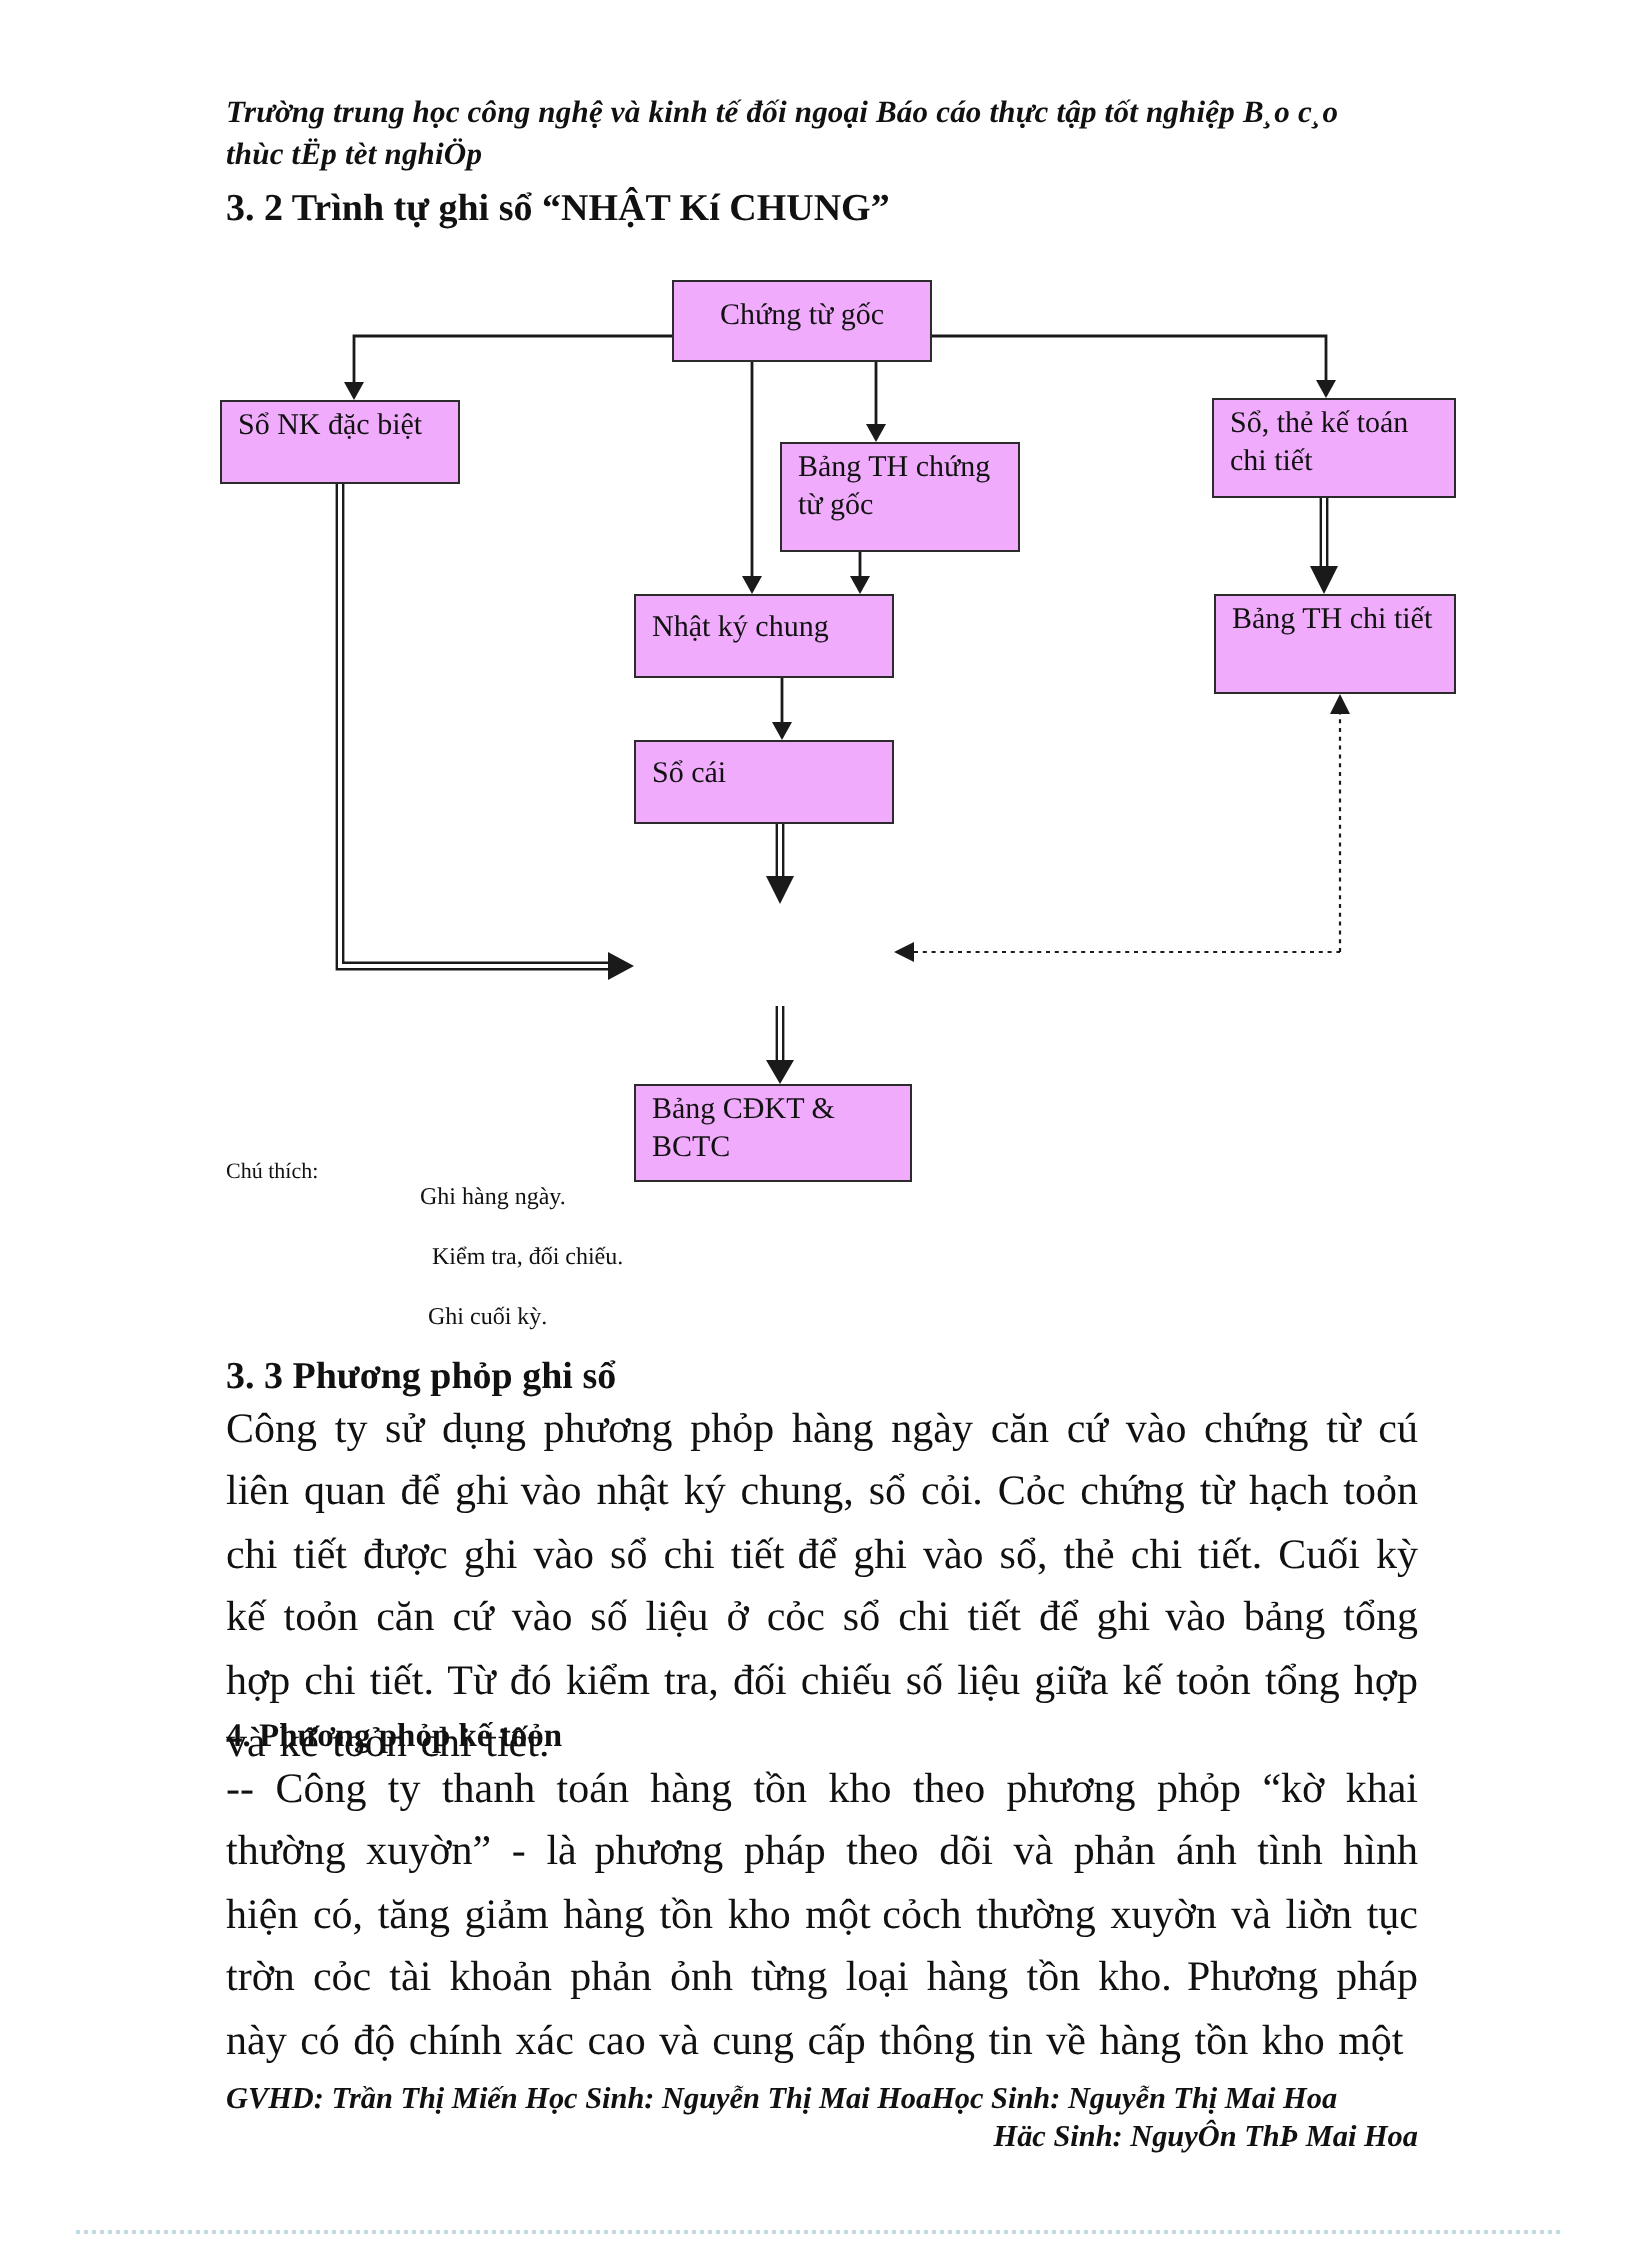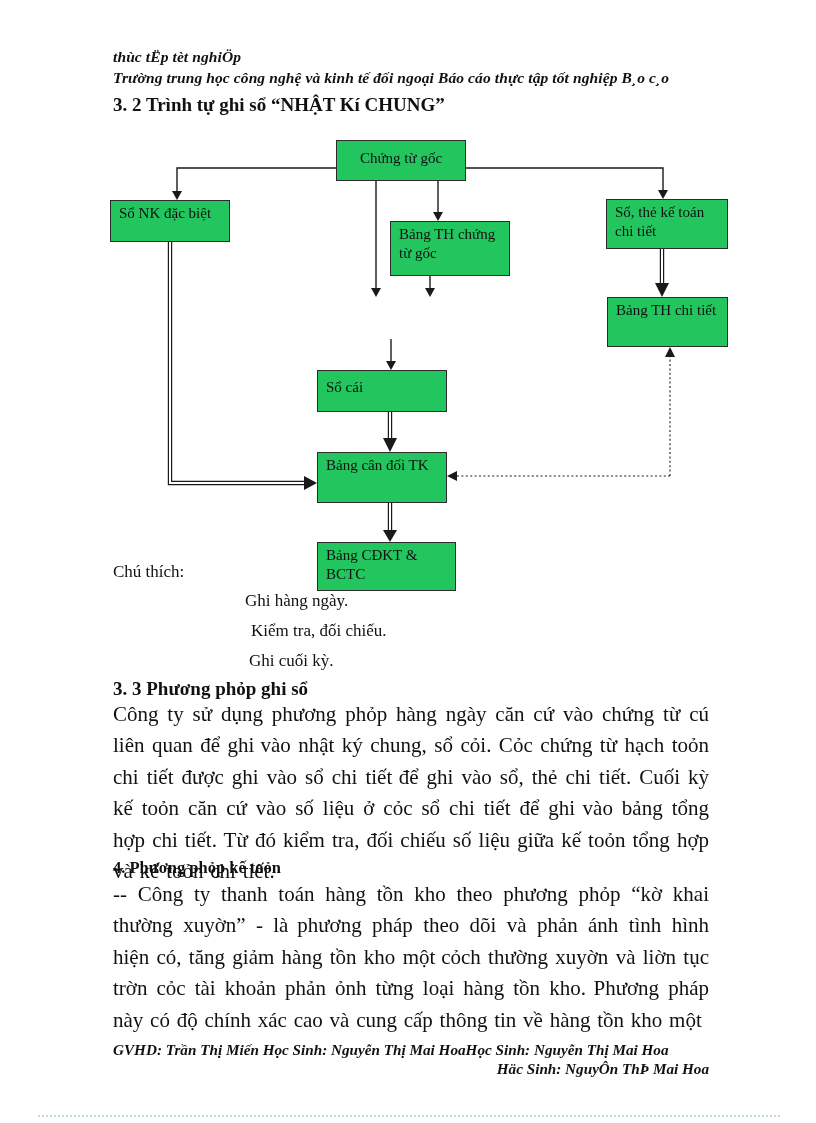--- a/index.html
+++ b/index.html
@@ -20,28 +20,28 @@
   .h32{
     left:113px; top:94px; width:600px;
     font-size:19px; font-weight:bold; line-height:22px;
   }
   
   .diagram{left:0; top:130px; width:816px; height:470px;}
   .dsvg{position:absolute;left:0;top:0;}
   .node{
     position:absolute;
     border:1.6px solid #2b2b2b;
-    background:#22c55e;
+    background:#f0abfc;
     font-size:15px; line-height:19px;
     padding:3px 4px 0 8px;
     box-sizing:border-box;
   }
   .node.center-text{text-align:center;padding-left:4px;padding-top:8px;}
-  .legend-label{left:113px; top:562px; font-size:17px;}
-  .legend-item{font-size:17px;margin-left:35px;}
+  .legend-label{left:113px; top:580px; font-size:11px;}
+  .legend-item{font-size:12px;}
   .li0{left:210px; top:591px;}
   .li1{left:216px; top:621px;}
   .li2{left:214px; top:651px;}
   
   .h33{left:113px; top:678px; width:600px; font-size:19px; font-weight:bold;}
   .h4 {left:113px; top:858px; width:600px; font-size:16.5px; font-weight:bold;}
   .para{
     left:113px; width:596px;
     font-size:21px; line-height:31.4px;
     text-align:justify;
@@ -59,22 +59,22 @@
     left:38px; top:1115px; width:742px; height:0;
     border-top:2px dotted #8fbfc9; opacity:.55;
   }
 </style>
 </head>
 <body>
 
 <div class="page">
 
   <div class="abs hdr">
+    <div>Trường trung học công nghệ và kinh tế đối ngoại Báo cáo thực tập tốt nghiệp   B¸o c¸o</div>
     <div>thùc tËp tèt nghiÖp</div>
-    <div>Trường trung học công nghệ và kinh tế đối ngoại Báo cáo thực tập tốt nghiệp   B¸o c¸o</div>
   </div>
 
   <div class="abs h32">3. 2 Trình tự ghi sổ “NHẬT  Kí CHUNG”</div>
 
   <div class="abs diagram">
 
     <svg class="dsvg" width="816" height="470" viewBox="0 0 816 470">
       <g stroke="#1a1a1a" stroke-width="1.4" fill="none">
 
         <polyline points="336,38 177,38 177,62"></polyline>
@@ -127,26 +127,26 @@
     </svg>
 
     <div class="node center-text" style="left:336px;top:10px;width:130px;height:41px;">Chứng từ gốc</div>
 
     <div class="node" style="left:110px;top:70px;width:120px;height:42px;">Sổ NK đặc biệt</div>
 
     <div class="node" style="left:390px;top:91px;width:120px;height:55px;">Bảng TH chứng từ gốc</div>
 
     <div class="node" style="left:606px;top:69px;width:122px;height:50px;">Sổ, thẻ kế toán chi tiết</div>
 
+    <div class="node" style="left:317px;top:167px;width:130px;height:42px;padding-top:7px;">Nhật ký chung</div>
 
     <div class="node" style="left:317px;top:240px;width:130px;height:42px;padding-top:7px;">Sổ cái</div>
 
     <div class="node" style="left:607px;top:167px;width:121px;height:50px;">Bảng TH chi tiết</div>
 
-    <div class="node" style="left:317px;top:322px;width:130px;height:51px;">Bảng cân đối TK</div>
 
     <div class="node" style="left:317px;top:412px;width:139px;height:49px;">Bảng CĐKT &amp; BCTC</div>
   </div>
 
   <div class="abs legend-label">Chú thích:</div>
   <div class="abs legend-item li0">Ghi hàng ngày.</div>
   <div class="abs legend-item li1">Kiểm tra, đối chiếu.</div>
   <div class="abs legend-item li2">Ghi cuối kỳ.</div>
 
   <div class="abs h33">3. 3 Phương phỏp  ghi sổ</div>

